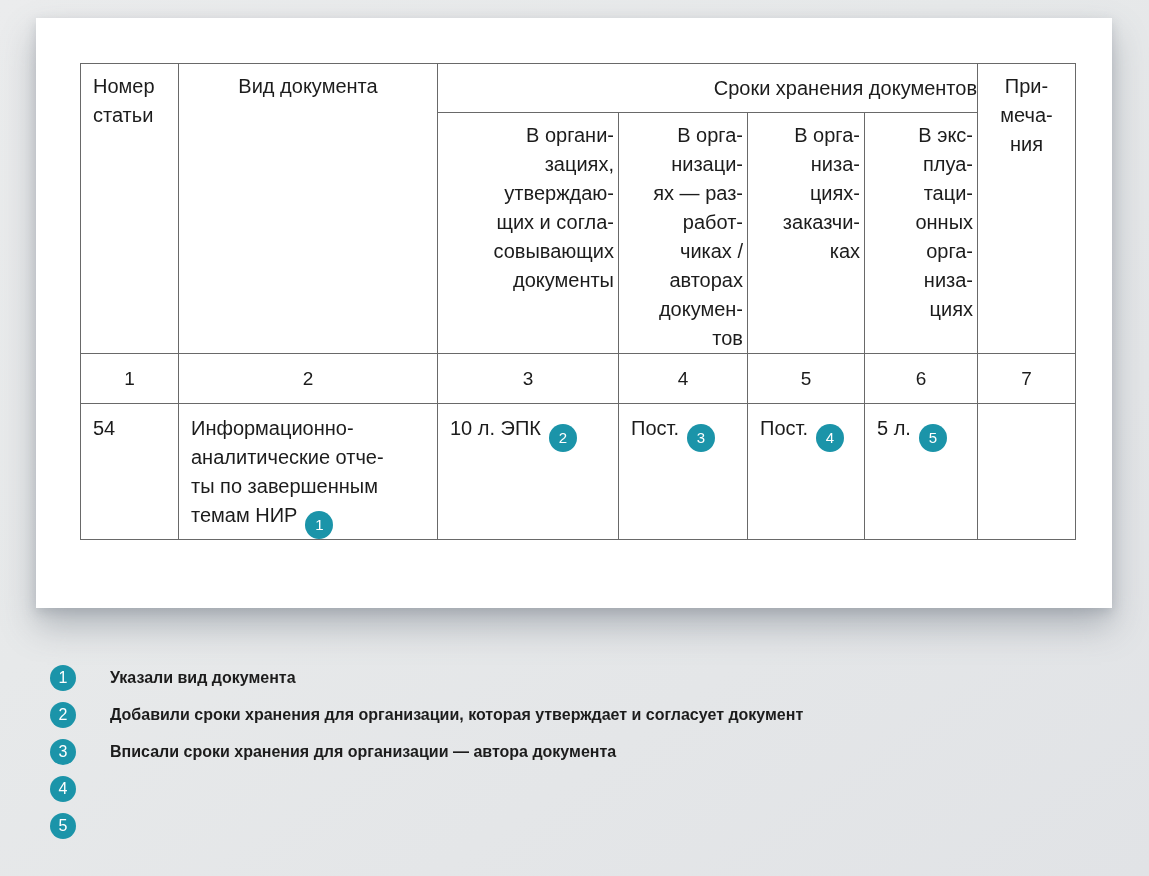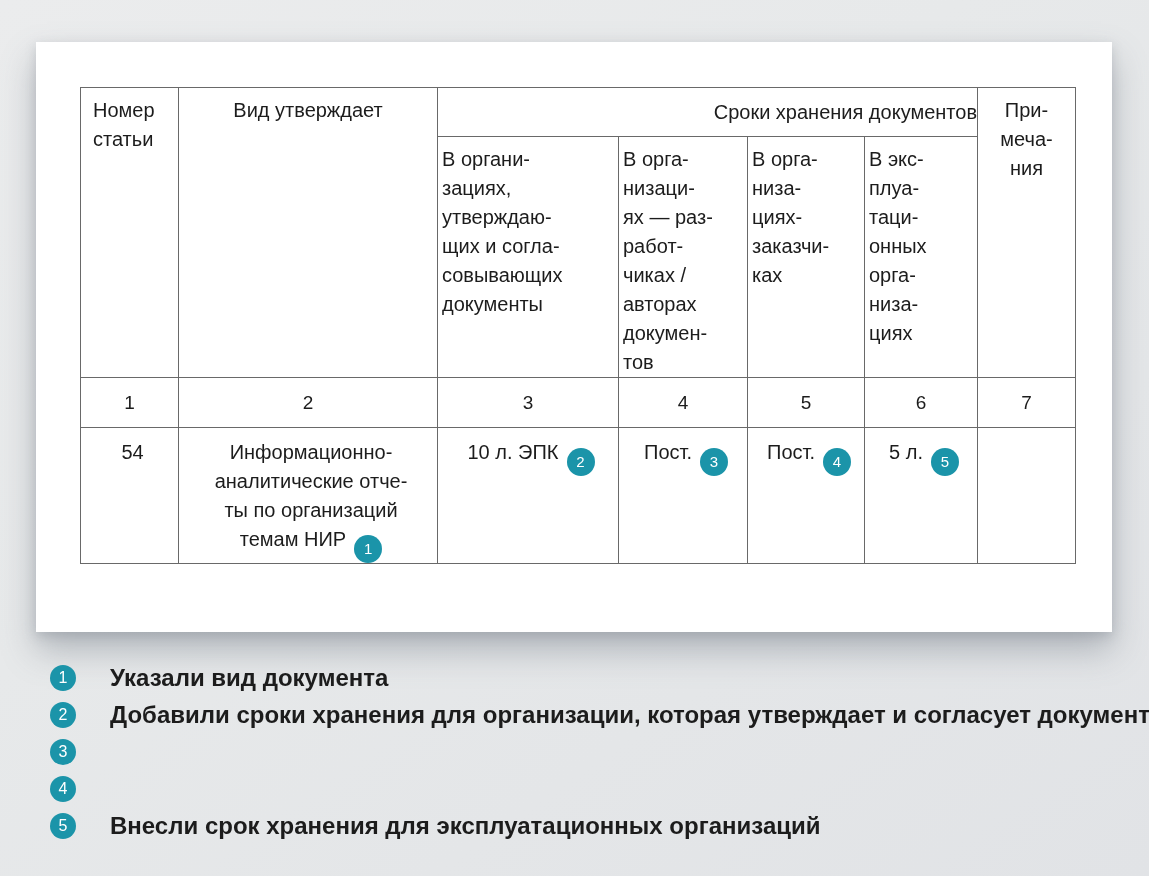--- a/index.html
+++ b/index.html
@@ -11,21 +11,21 @@
   .stage {
     position: relative;
     width: 1149px;
     height: 876px;
     background: linear-gradient(145deg, #ebeced 0%, #e7e9ea 40%, #e1e3e6 100%);
     overflow: hidden;
   }
   .paper {
     position: absolute;
     left: 36px;
-    top: 42px;
+    top: 18px;
     width: 1076px;
     height: 590px;
     background: #ffffff;
     box-shadow: 0 18px 32px rgba(110,120,130,0.45), 0 4px 10px rgba(110,120,130,0.25);
   }
   table.doc-table {
     position: absolute;
     left: 44px;
     top: 45px;
     border-collapse: collapse;
@@ -52,33 +52,33 @@
   th.h-span {
     text-align: right;
     vertical-align: middle;
     height: 49px;
   }
   th.h-note {
     vertical-align: top;
     padding-top: 8px;
   }
   tr.r-sub th {
-    text-align: left;
+    text-align: right;
     vertical-align: top;
     padding: 8px 4px 0 4px;
     height: 234px;
   }
   tr.r-nums td {
     text-align: center;
     vertical-align: middle;
     height: 50px;
     font-size: 19px;
   }
   tr.r-data td {
-    text-align: center;
+    text-align: left;
     vertical-align: top;
     padding: 10px 6px 0 12px;
     height: 135px;
   }
   .badge {
     display: inline-flex;
     align-items: center;
     justify-content: center;
     width: 28px;
     height: 28px;
@@ -104,21 +104,21 @@
   .legend .badge {
     width: 26px;
     height: 26px;
     font-size: 16px;
     margin-left: 0;
     vertical-align: baseline;
     flex: 0 0 26px;
   }
   .legend-text {
     margin-left: 34px;
-    font-size: 24px;
+    font-size: 16px;
     font-weight: 600;
     line-height: 26px;
     white-space: nowrap;
     text-align: right;
   }
 </style>
 </head>
 <body>
 
 <div class="stage">
@@ -131,21 +131,21 @@
         <col style="width:181px">
         <col style="width:129px">
         <col style="width:117px">
         <col style="width:113px">
         <col style="width:98px">
       </colgroup>
       <tbody>
         <tr>
           <th class="h-article" rowspan="2">Номер
 статьи</th>
-          <th class="h-doctype" rowspan="2">Вид утверждает</th>
+          <th class="h-doctype" rowspan="2">Вид документа</th>
           <th class="h-span" colspan="4">Сроки хранения документов</th>
           <th class="h-note" rowspan="2">При-
 меча-
 ния</th>
         </tr>
         <tr class="r-sub">
           <th>В органи-
 зациях,
 утверждаю-
 щих и согла-
@@ -178,21 +178,21 @@
           <td>3</td>
           <td>4</td>
           <td>5</td>
           <td>6</td>
           <td>7</td>
         </tr>
         <tr class="r-data">
           <td>54</td>
           <td><span>Информационно-
 аналитические отче-
-ты по организаций
+ты по завершенным
 темам НИР</span><span class="badge accent" style="background: rgb(27, 148, 169);">1</span></td>
           <td><span>10 л. ЭПК</span><span class="badge accent" style="background: rgb(27, 148, 169);">2</span></td>
           <td><span>Пост.</span><span class="badge accent" style="background: rgb(27, 148, 169);">3</span></td>
           <td><span>Пост.</span><span class="badge accent" style="background: rgb(27, 148, 169);">4</span></td>
           <td><span>5 л.</span><span class="badge accent" style="background: rgb(27, 148, 169);">5</span></td>
           <td></td>
         </tr>
       </tbody>
     </table>
   </div>
@@ -201,23 +201,23 @@
     <div class="legend-item">
       <span class="badge accent" style="background: rgb(27, 148, 169);">1</span>
       <span class="legend-text">Указали вид документа</span>
     </div>
     <div class="legend-item">
       <span class="badge accent" style="background: rgb(27, 148, 169);">2</span>
       <span class="legend-text">Добавили сроки хранения для организации, которая утверждает и согласует документ</span>
     </div>
     <div class="legend-item">
       <span class="badge accent" style="background: rgb(27, 148, 169);">3</span>
+      <span class="legend-text">Вписали сроки хранения для организации — автора документа</span>
     </div>
     <div class="legend-item">
       <span class="badge accent" style="background: rgb(27, 148, 169);">4</span>
     </div>
     <div class="legend-item">
       <span class="badge accent" style="background: rgb(27, 148, 169);">5</span>
-      <span class="legend-text">Внесли срок хранения для эксплуатационных организаций</span>
     </div>
   </div>
 
 </div>
 
 </body></html>

